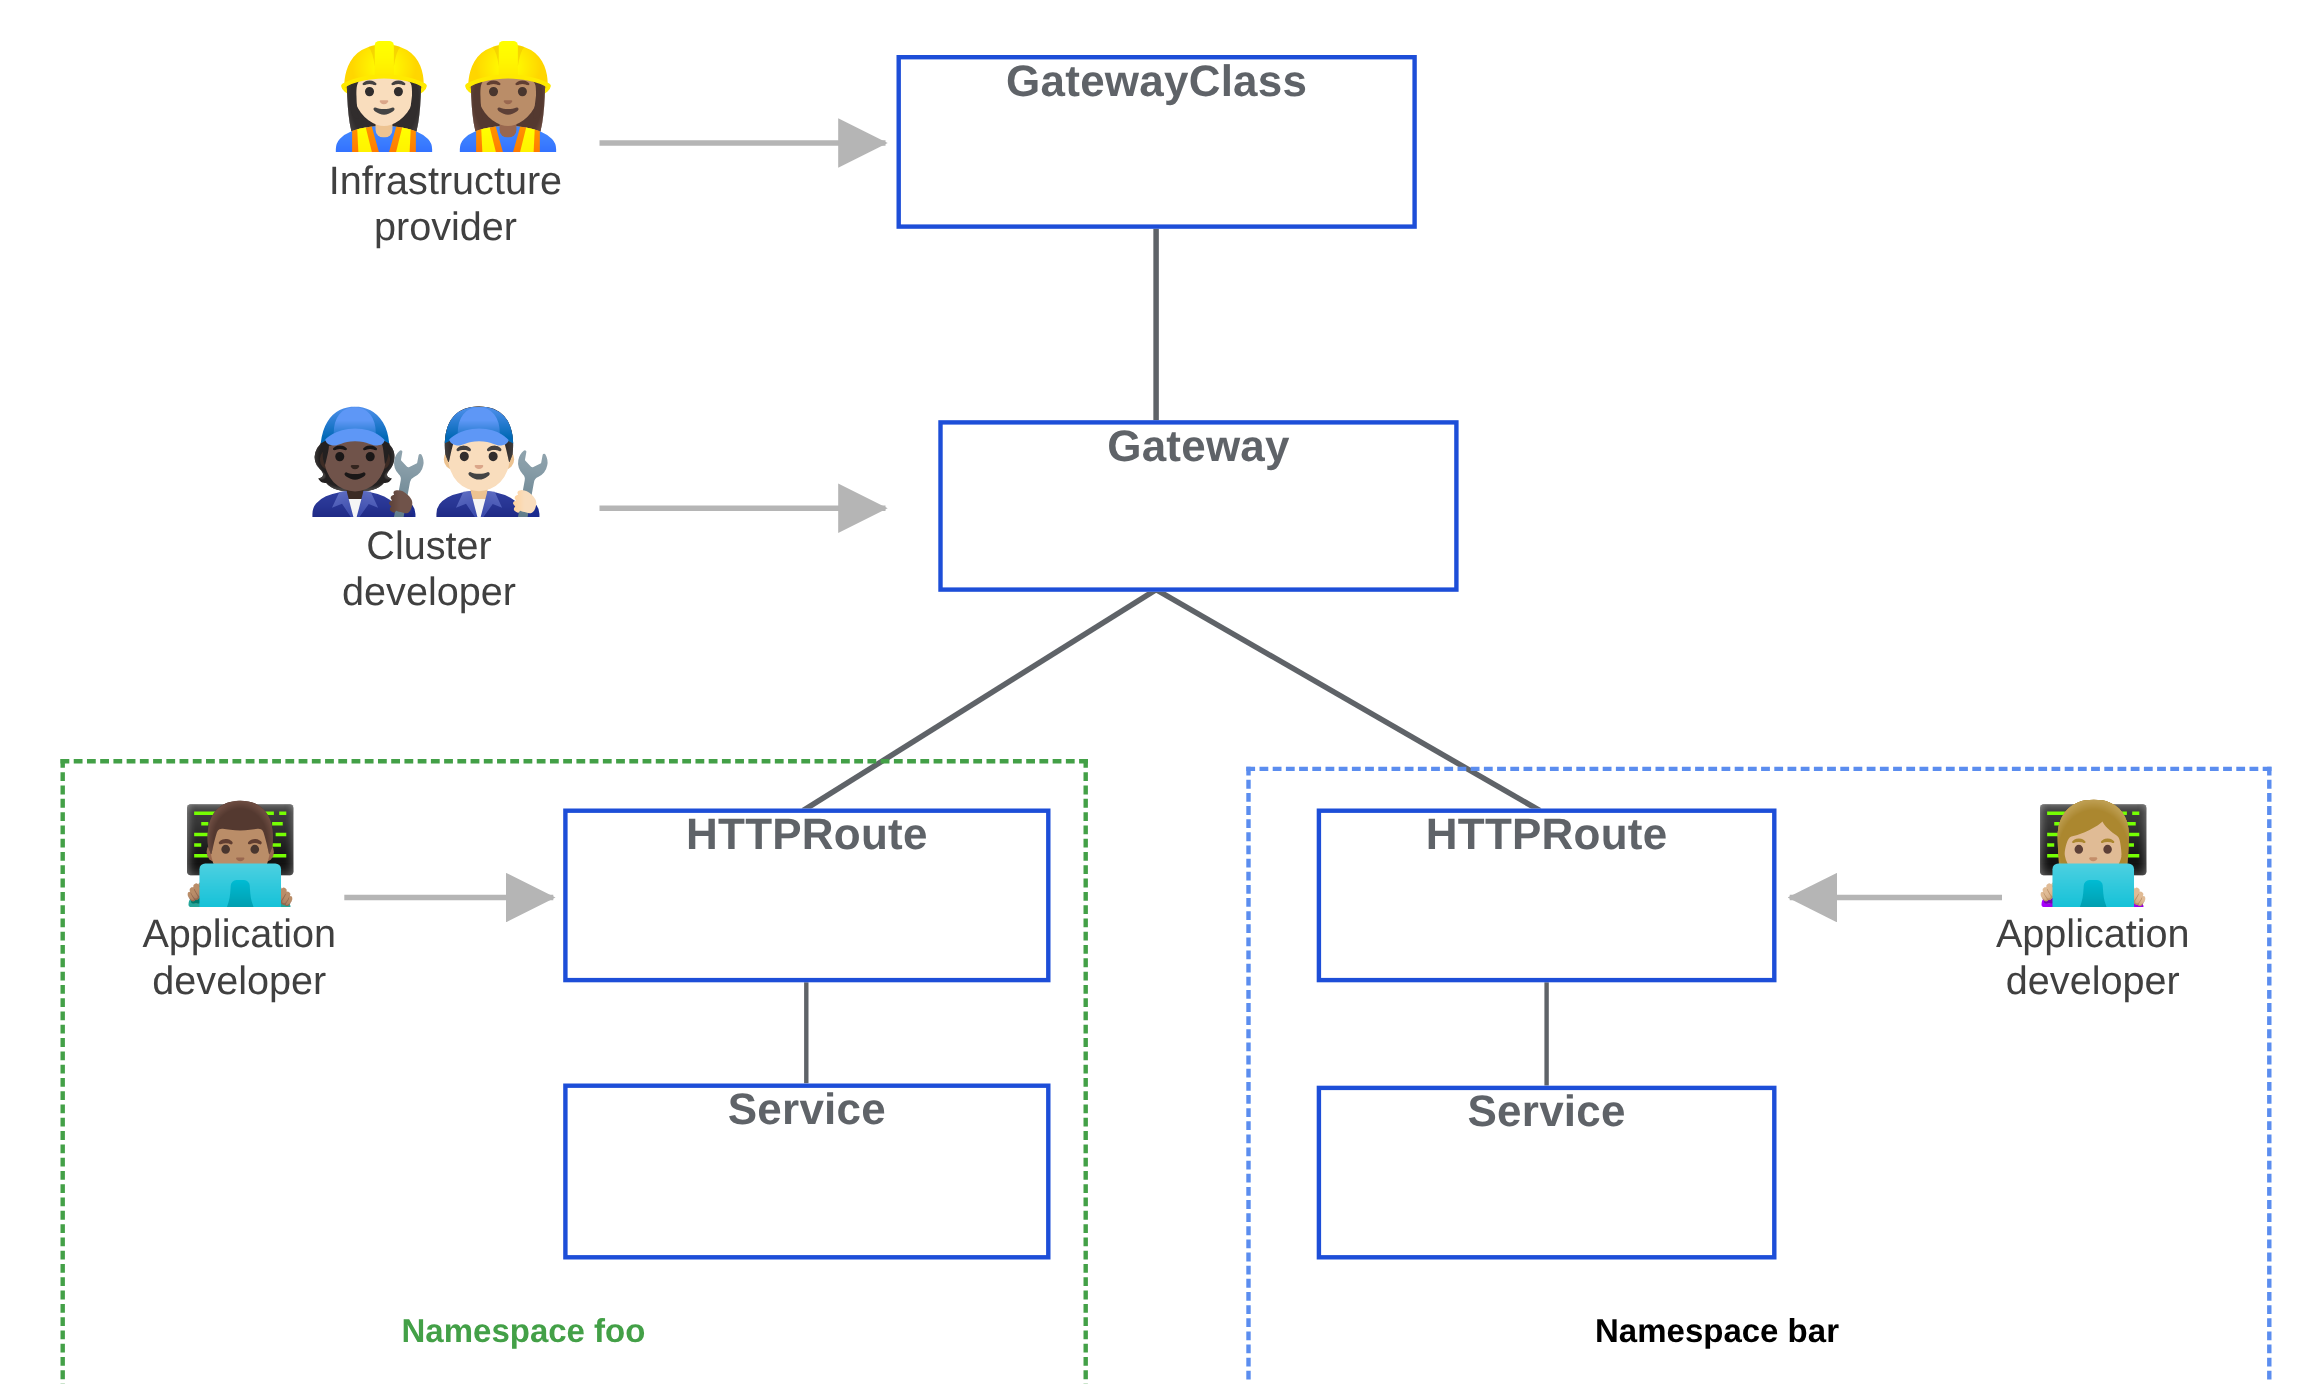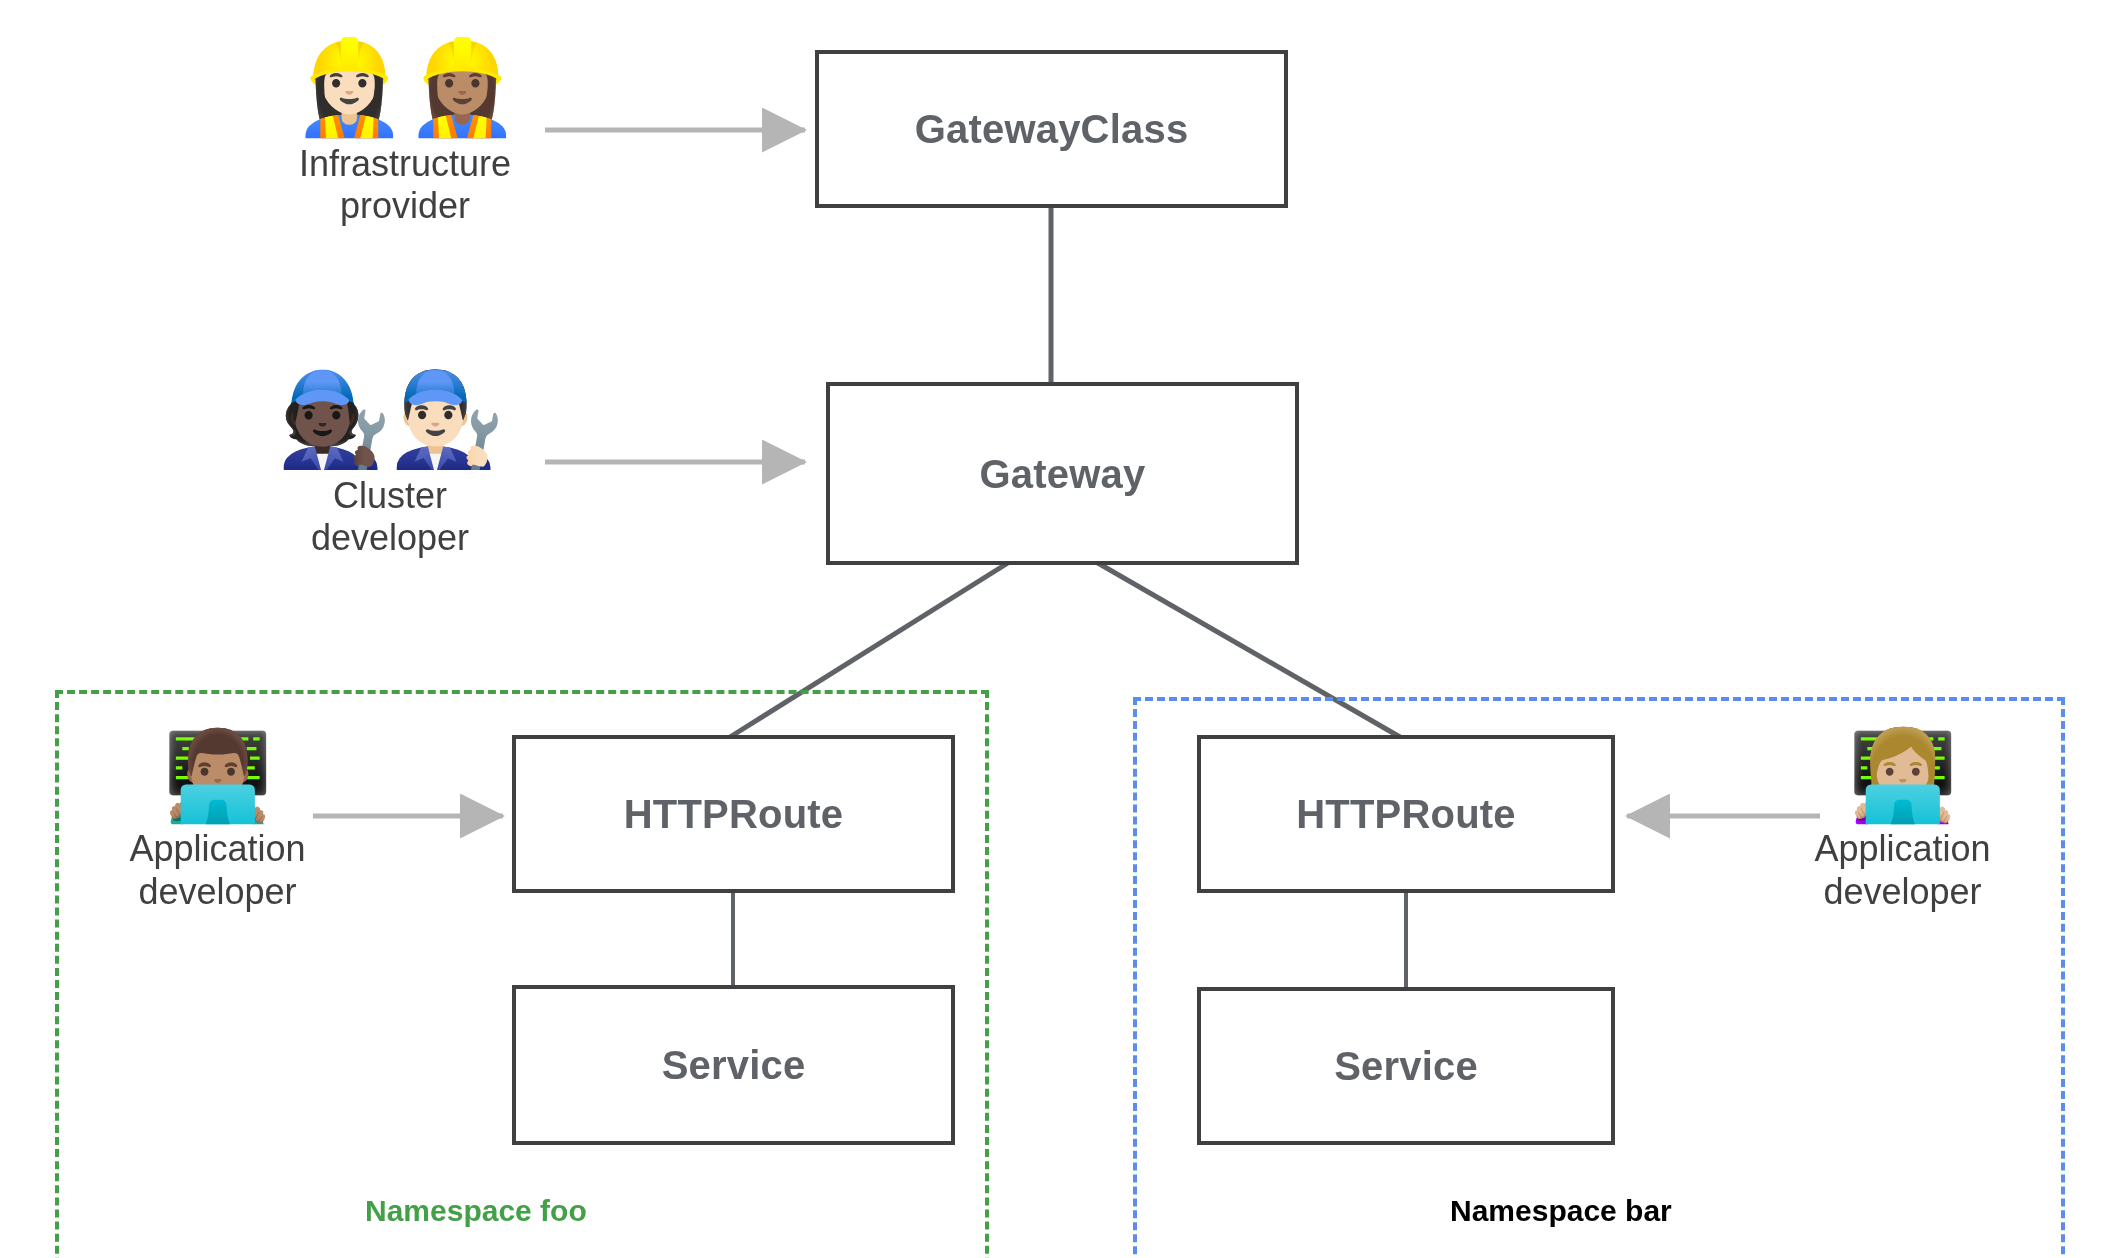--- a/index.html
+++ b/index.html
@@ -23,24 +23,23 @@
     top: 0;
     width: 2112px;
     height: 1258px;
     pointer-events: none;
   }
 
   
   .res-box {
     position: absolute;
     box-sizing: border-box;
-    border: 4px solid #404040;
+    border: 4px solid #1d4ed8;
     background: #ffffff;
     display: flex;
-    align-items: center;
     justify-content: center;
     z-index: 5;
   }
   .res-box .res-label {
     font-size: 40px;
     font-weight: bold;
     color: #5f6368;
     letter-spacing: 0.2px;
     line-height: 1;
   }
@@ -133,21 +132,21 @@
 
     <line x1="313" y1="816" x2="503" y2="816" stroke="#b5b5b5" stroke-width="5" marker-end="url(#arrowRight)"></line>
 
     <line x1="1820" y1="816" x2="1627" y2="816" stroke="#b5b5b5" stroke-width="5" marker-end="url(#arrowLeft)"></line>
   </svg>
 
   <div class="res-box" style="left:815px; top:50px; width:473px; height:158px;">
     <span class="res-label">GatewayClass</span>
   </div>
 
-  <div class="res-box" style="left:826px; top:382px; width:473px; height:183px;">
+  <div class="res-box" style="left:853px; top:382px; width:473px; height:156px;">
     <span class="res-label">Gateway</span>
   </div>
 
   <div class="res-box" style="left:512px; top:735px; width:443px; height:158px;">
     <span class="res-label">HTTPRoute</span>
   </div>
 
   <div class="res-box" style="left:512px; top:985px; width:443px; height:160px;">
     <span class="res-label">Service</span>
   </div>

